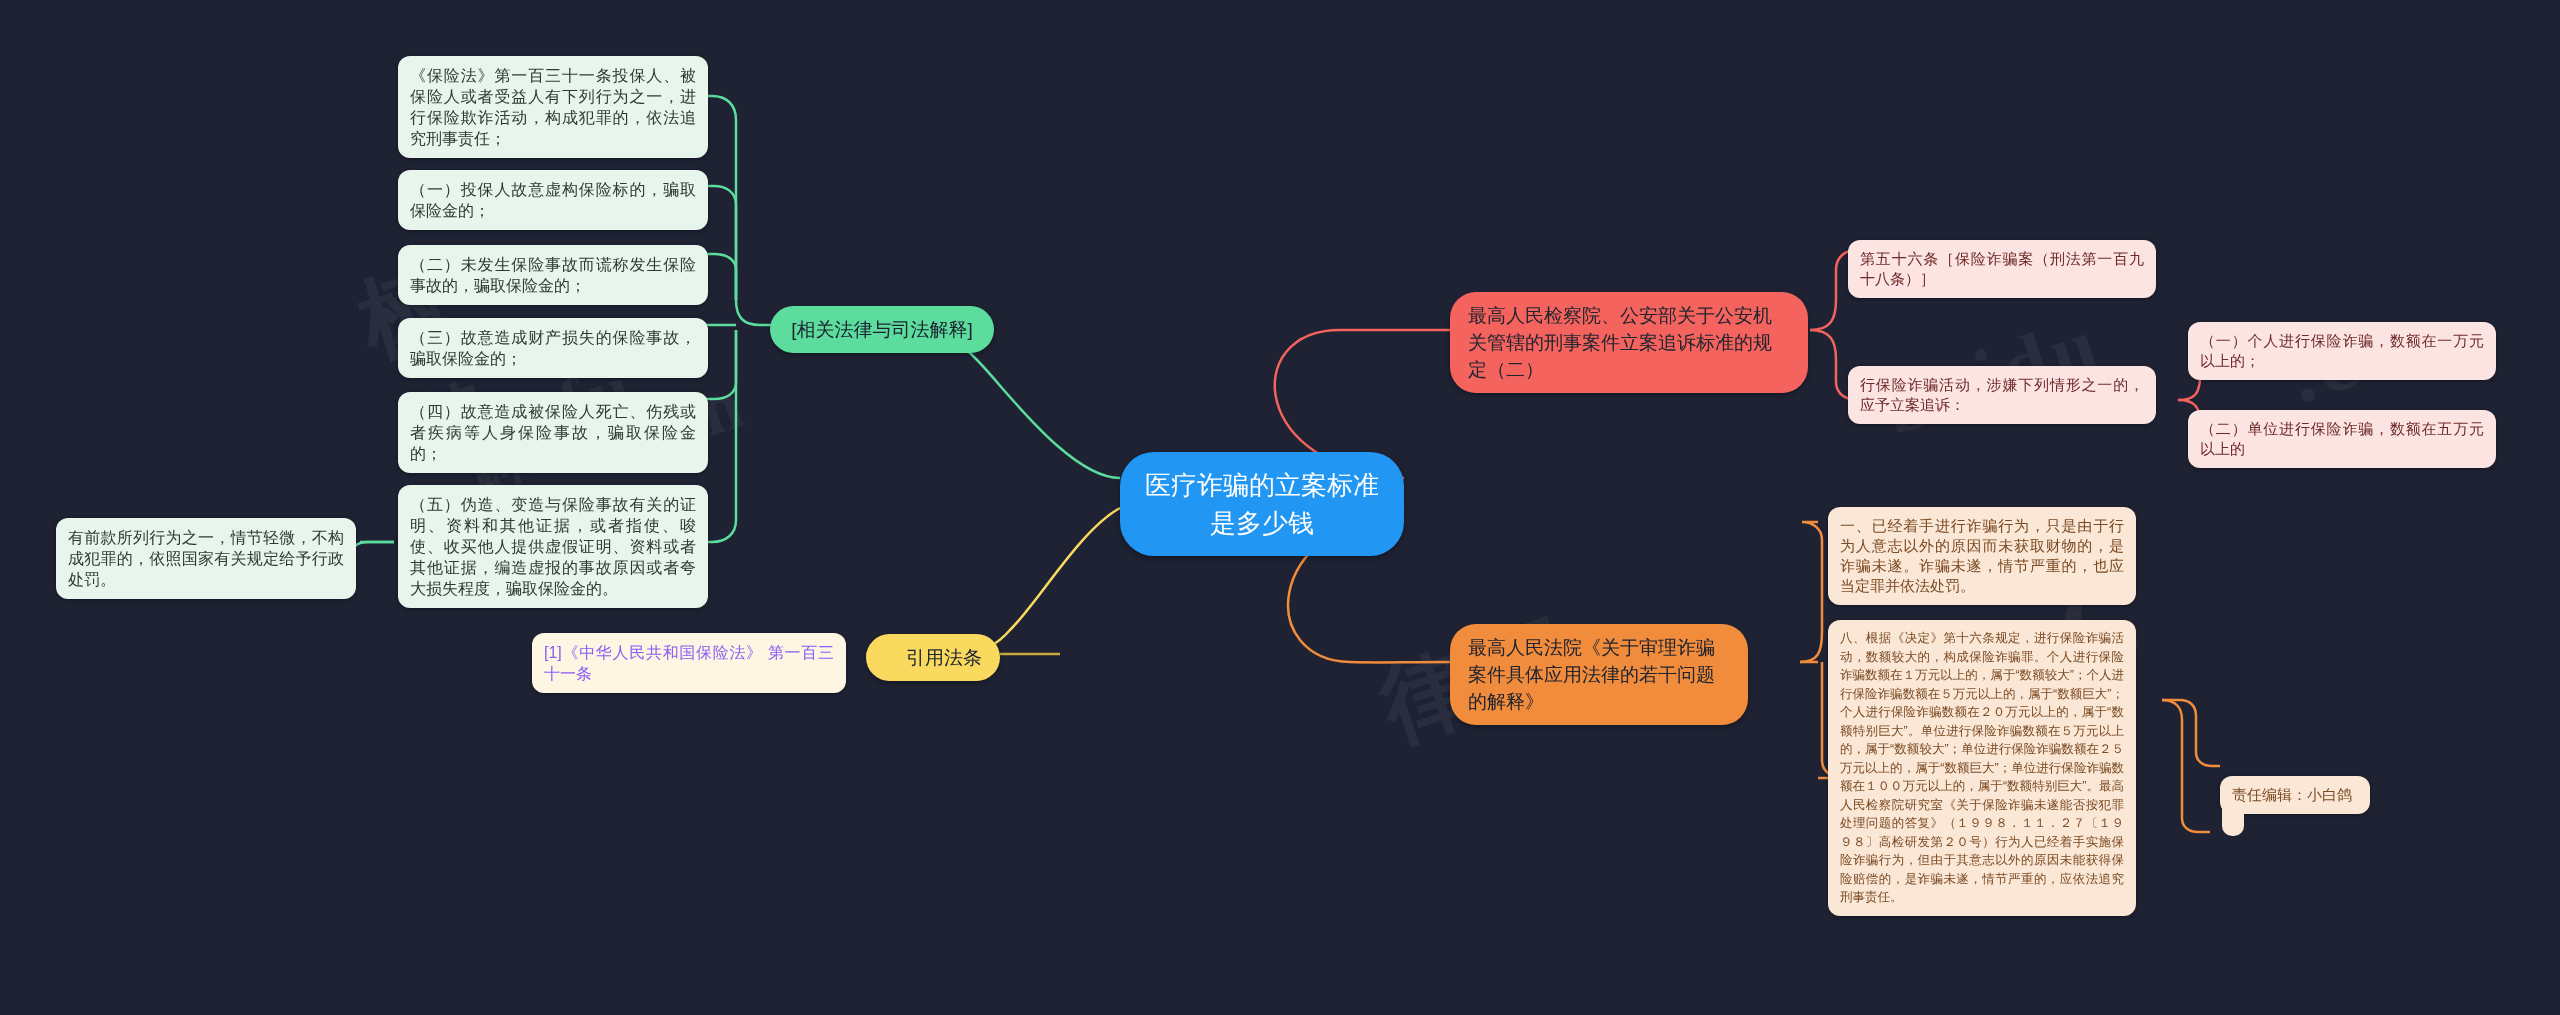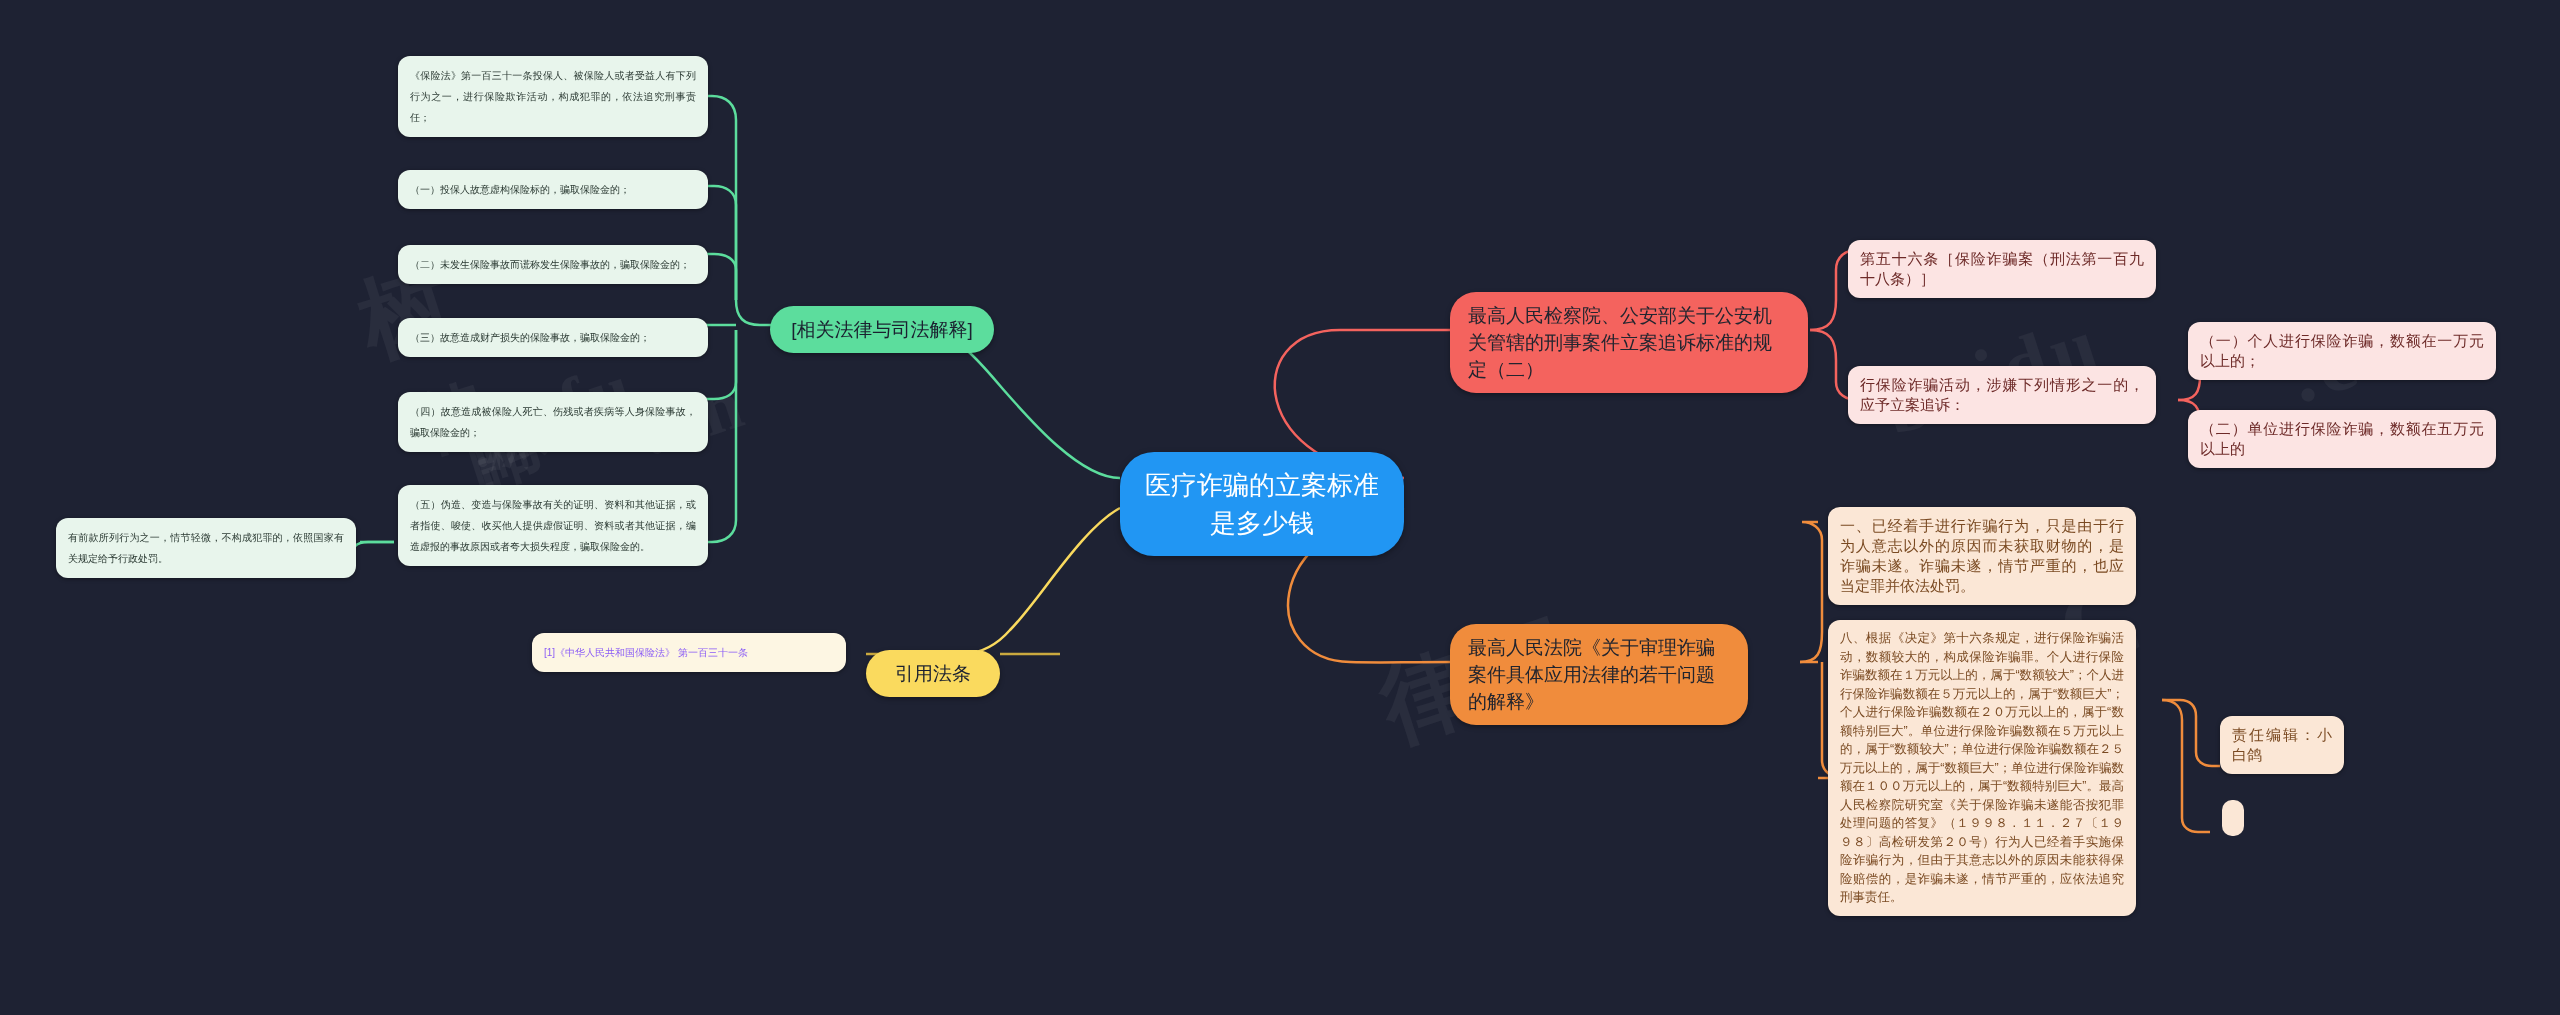--- a/index.html
+++ b/index.html
@@ -36,21 +36,21 @@
     color:#1b2130;box-shadow:0 2px 5px rgba(0,0,0,.35);
   }
   .pill.green{background:#5cdd9d;}
   .pill.yellow{background:#fada5e;}
   .pill.red{background:#f4635e;color:#22252f;text-align:left;}
   .pill.orange{background:#f08c3c;color:#21242e;text-align:left;}
 
   
   .card{
     border-radius:12px;padding:9px 12px;
-    font-size:10px;line-height:21px;
+    font-size:16px;line-height:21px;
     box-shadow:0 1px 4px rgba(0,0,0,.4);
     text-align:justify;
   }
   .card.green{background:#e8f5ec;color:#2b3a33;}
   .card.yellow{background:#fdf6e3;color:#8b5cf6;}
   .card.red{background:#fce4e3;color:#6d2a28;}
   .card.orange{background:#fbe7d6;color:#7a4a22;}
   .card.small{font-size:15px;line-height:20px;}
   .card.tight{font-size:12.5px;line-height:18.5px;}
 
@@ -141,21 +141,21 @@
     <span>（四）故意造成被保险人死亡、伤残或者疾病等人身保险事故，骗取保险金的；</span>
   </div>
   <div class="node card green" style="left:398px;top:485px;width:310px;">
     <span>（五）伪造、变造与保险事故有关的证明、资料和其他证据，或者指使、唆使、收买他人提供虚假证明、资料或者其他证据，编造虚报的事故原因或者夸大损失程度，骗取保险金的。</span>
   </div>
 
   <div class="node card green" style="left:56px;top:518px;width:300px;">
     <span>有前款所列行为之一，情节轻微，不构成犯罪的，依照国家有关规定给予行政处罚。</span>
   </div>
 
-  <div class="node pill yellow" style="left:866px;top:650px;width:134px;">
+  <div class="node pill yellow" style="left:866px;top:634px;width:134px;text-align:right;">
     <span>引用法条</span>
   </div>
 
   <div class="node card yellow" style="left:532px;top:633px;width:314px;">
     <span>[1]《中华人民共和国保险法》 第一百三十一条</span>
   </div>
 
   <div class="node pill red" style="left:1450px;top:292px;width:358px;">
     <span>最高人民检察院、公安部关于公安机关管辖的刑事案件立案追诉标准的规定（二）</span>
   </div>
@@ -177,18 +177,18 @@
   <div class="node pill orange" style="left:1450px;top:624px;width:298px;">
     <span>最高人民法院《关于审理诈骗案件具体应用法律的若干问题的解释》</span>
   </div>
 
   <div class="node card orange small" style="left:1828px;top:507px;width:308px;">
     <span>一、已经着手进行诈骗行为，只是由于行为人意志以外的原因而未获取财物的，是诈骗未遂。诈骗未遂，情节严重的，也应当定罪并依法处罚。</span>
   </div>
   <div class="node card orange tight" style="left:1828px;top:620px;width:308px;">
     <span>八、根据《决定》第十六条规定，进行保险诈骗活动，数额较大的，构成保险诈骗罪。个人进行保险诈骗数额在１万元以上的，属于“数额较大”；个人进行保险诈骗数额在５万元以上的，属于“数额巨大”；个人进行保险诈骗数额在２０万元以上的，属于“数额特别巨大”。单位进行保险诈骗数额在５万元以上的，属于“数额较大”；单位进行保险诈骗数额在２５万元以上的，属于“数额巨大”；单位进行保险诈骗数额在１００万元以上的，属于“数额特别巨大”。最高人民检察院研究室《关于保险诈骗未遂能否按犯罪处理问题的答复》（１９９８．１１．２７〔１９９８〕高检研发第２０号）行为人已经着手实施保险诈骗行为，但由于其意志以外的原因未能获得保险赔偿的，是诈骗未遂，情节严重的，应依法追究刑事责任。</span>
   </div>
-  <div class="node card orange small" style="left:2220px;top:716px;width:124px;">
+  <div class="node card orange small" style="left:2220px;top:776px;width:150px;">
     <span>责任编辑：小白鸽</span>
   </div>
   <div class="node stub" style="left:2222px;top:800px;"></div>
 
 </div>
 
 </body></html>

